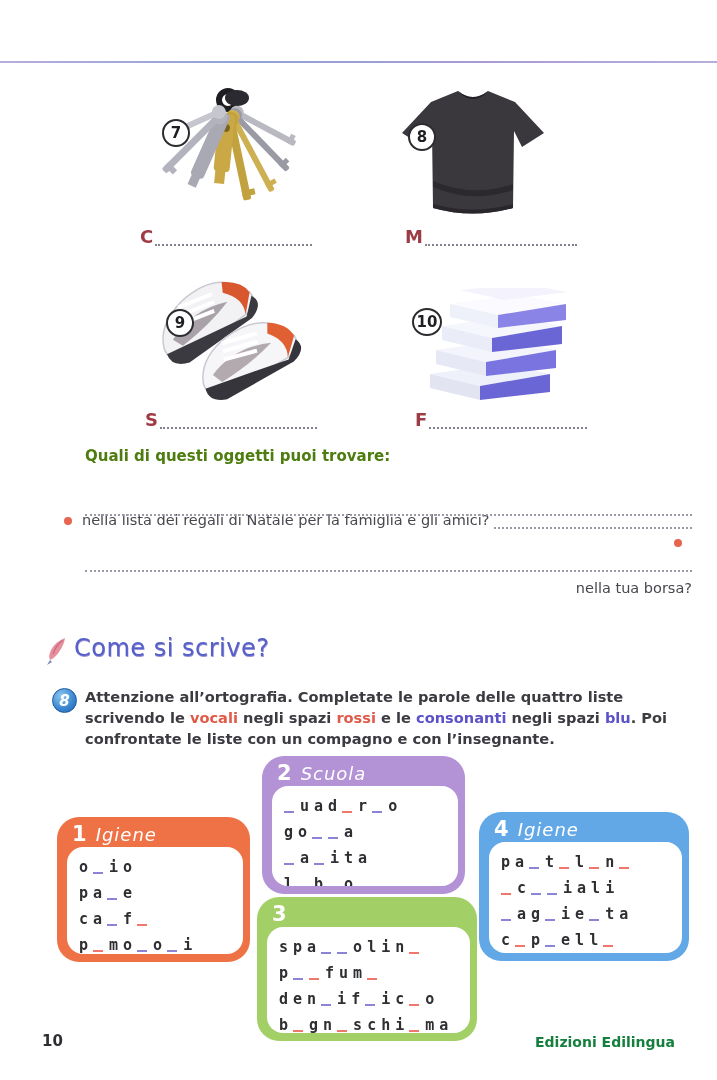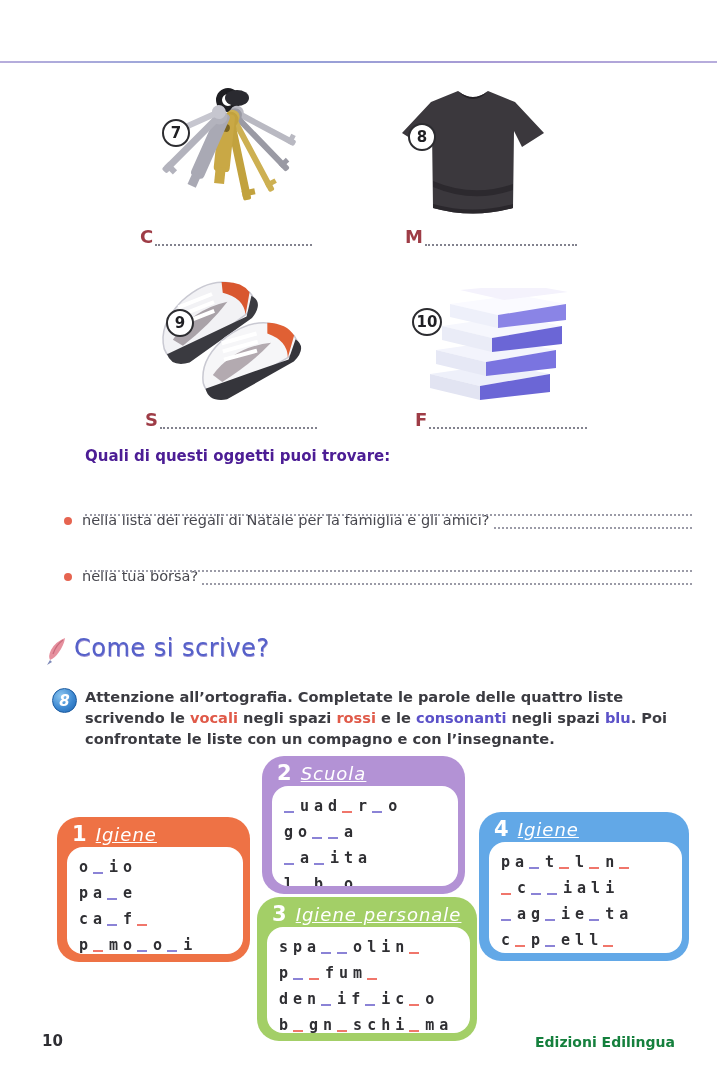--- a/index.html
+++ b/index.html
@@ -23,21 +23,21 @@
     font-size:15px; font-weight:600; color:#1f1f23; z-index:3;
   }
   .num-circle.wide { width:30px; }
 
   
   .label-row { display:flex; align-items:flex-end; width:172px; height:22px; }
   .label-letter { font-size:18px; font-weight:bold; color:#9e3c46; line-height:18px; }
   .label-dots { flex:1; border-bottom:2px dotted #82828e; height:15px; margin-left:2px; }
 
   
-  #q-title { font-size:15px; font-weight:bold; color:#4c1d95; }
+  #q-title { font-size:15px; font-weight:bold; color:#4d7c0f; }
   .q-row { display:flex; align-items:flex-end; }
   .q-bullet { width:8px; height:8px; border-radius:50%; background:#e66450; margin:0 10px 4px 0; flex:none; }
   .q-text { font-size:14.5px; color:#47474e; line-height:18px; white-space:nowrap;margin-top:28px; }
   .q-dots { flex:1; border-bottom:2px dotted #9b9ba7; height:13px; margin-left:4px; }
   .dot-line { border-bottom:2px dotted #9b9ba7; height:2px; }
 
   
   #section-title { font-size:24px; font-weight:normal; color:#5561c9;
     text-shadow:0.6px 0.6px 0 #9b8fd6; letter-spacing:0.5px; }
 
@@ -53,21 +53,21 @@
     color:#3b3b41; line-height:21px; }
   #instruction .hl-red { color:#e05a49; }
   #instruction .hl-blue { color:#5b51c8; }
 
   
   .word-box { position:absolute; border-radius:22px; }
   .wb-header { display:flex; align-items:baseline; gap:9px; padding:5px 6px 1px 15px;
     color:#ffffff; white-space:nowrap; }
   .wb-number { font-size:21px; font-weight:bold; line-height:24px; }
   .wb-name { font-size:18px; font-style:italic; letter-spacing:1px;
-    font-family:"DejaVu Sans", sans-serif;text-decoration:underline; }
+    font-family:"DejaVu Sans", sans-serif; }
   .wb-inner { position:absolute; left:10px; right:7px; bottom:8px; top:30px;
     background:#ffffff; border-radius:16px; padding:7px 2px 2px 12px; overflow:hidden; }
   .wb-line { height:26px; display:flex; align-items:center; }
   .wb-letter { font-family:"DejaVu Sans Mono", monospace; font-weight:bold;
     font-size:15px; color:#2f2f33; display:inline-block; margin-right:5px; }
   .wb-blank { display:inline-block; width:10px; height:14px; margin-right:6px;
     border-bottom:2.5px solid; }
   .wb-blank.v { border-color:#f0766b; }
   .wb-blank.c { border-color:#8b83d6; }
 
@@ -202,21 +202,21 @@
 
   <div id="q-title" class="abs" style="left:85px; top:447px;">Quali di questi oggetti puoi trovare:</div>
 
   <div class="q-row abs" style="left:64px; top:483px; width:628px;">
     <span class="q-bullet"></span>
     <span class="q-text">nella lista dei regali di Natale per la famiglia e gli amici?</span>
     <span class="q-dots"></span>
   </div>
   <div class="dot-line abs" style="left:85px; top:514px; width:607px;"></div>
 
-  <div class="q-row abs" style="left:64px; top:539px; width:628px;">
+  <div class="q-row abs" style="left:64px; top:539px; width:628px;flex-direction:column;">
     <span class="q-bullet"></span>
     <span class="q-text">nella tua borsa?</span>
     <span class="q-dots"></span>
   </div>
   <div class="dot-line abs" style="left:85px; top:570px; width:607px;"></div>
 
   <svg class="abs" style="left:45px; top:636px;" width="24" height="30" viewBox="0 0 24 30">
     <path d="M20,2 Q10,6 6,14 Q3,20 5,24 Q10,22 14,16 Q19,9 20,2 Z" fill="#e6909e"></path>
     <path d="M5,24 L2,29 L7,26 Z" fill="#7d88b8"></path>
     <path d="M18,4 Q11,9 8,18" stroke="#c96a7c" stroke-width="1.2" fill="none"></path>
@@ -302,21 +302,20 @@
             <span class="wb-blank v"></span>
             <span class="wb-letter">b</span>
             <span class="wb-blank c"></span>
             <span class="wb-letter">o</span>
           </div>
         </div>
       </div>
       <div class="word-box" style="left: 257px; top: 897px; width: 220px; height: 144px; background: rgb(163, 207, 103);">
         <div class="wb-header">
           <span class="wb-number">3</span>
-          <span class="wb-name">Igiene personale</span>
         </div>
         <div class="wb-inner">
           <div class="wb-line">
             <span class="wb-letter">s</span>
             <span class="wb-letter">p</span>
             <span class="wb-letter">a</span>
             <span class="wb-blank c"></span>
             <span class="wb-blank c"></span>
             <span class="wb-letter">o</span>
             <span class="wb-letter">l</span>

